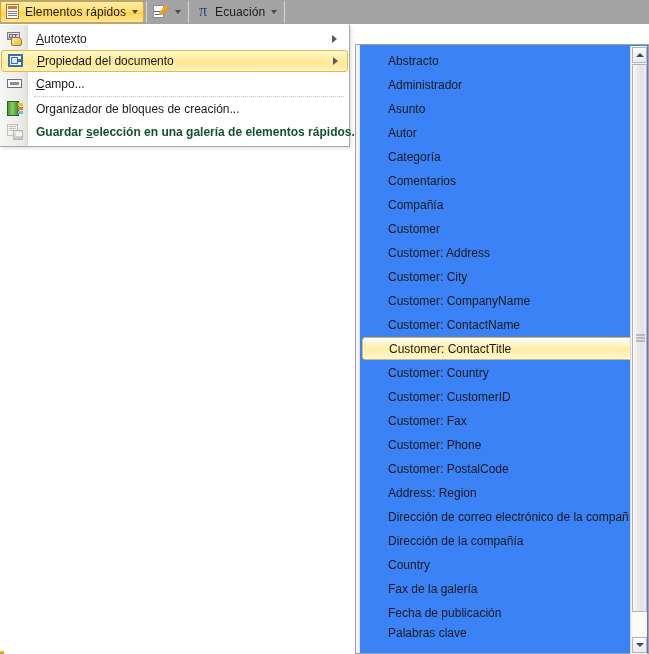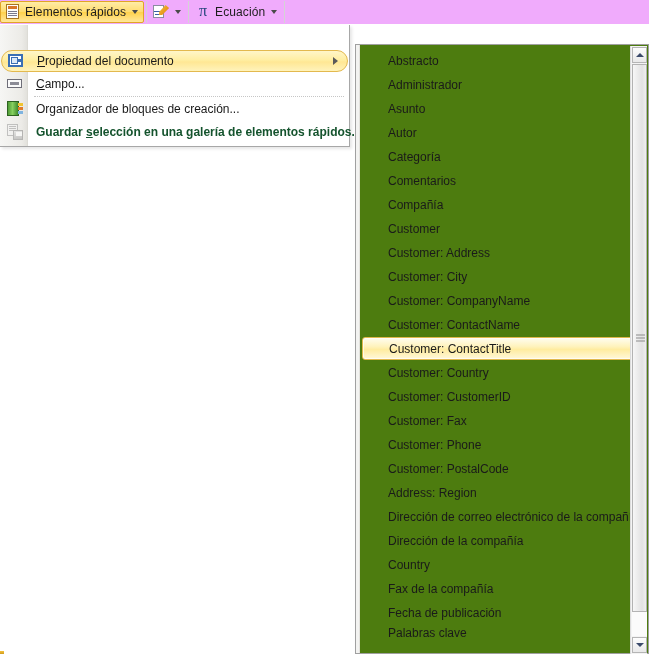--- a/index.html
+++ b/index.html
@@ -17,21 +17,21 @@
     position: relative;
     -webkit-font-smoothing: none;
   }
 
   
   .ribbon {
     position: absolute;
     left: 0; top: 0;
     width: 649px;
     height: 24px;
-    background: #f0abfc;
+    background: #a3a3a3;
     display: flex;
     align-items: center;
   }
   .ribbon-sep {
     width: 1px;
     height: 22px;
     background: #d4d4d4;
     margin: 0 2px;
   }
   .rb-btn {
@@ -169,21 +169,21 @@
     margin-left: 10px;
     font-size: 12px;
     color: #1a1a1a;
     white-space: nowrap;
   }
   .menu-item .mi-text u { text-decoration: underline; }
   .menu-item.disabled .mi-text { color: #14532d; font-weight: bold; }
   .menu-item.selected {
     background: linear-gradient(to bottom, #fff6c9 0%, #ffeea2 45%, #ffe794 55%, #fff3bb 100%);
     border: 1px solid #e3b94e;
-    border-radius: 11px;
+    border-radius: 3px;
     width: 347px;
     left: 1px;
   }
   .mi-arrow {
     position: absolute;
     right: 9px;
     width: 0; height: 0;
     border-top: 4px solid transparent;
     border-bottom: 4px solid transparent;
     border-left: 5px solid #5a5a5a;
@@ -264,21 +264,21 @@
   .g-savesel .flp::after{
     content:""; position:absolute; left:2px; top:1px; width:6px;height:4px;background:#fff;
   }
 
   
   .submenu {
     position: absolute;
     left: 355px; top: 44px;
     width: 294px;
     height: 610px;
-    background: #4d7c0f;
+    background: #3b82f6;
     border: 1px solid #a0a0a0;
     box-sizing: border-box;
     box-shadow: 2px 2px 3px rgba(0,0,0,0.10);
   }
   .submenu-gutter {
     position: absolute;
     left: 0; top: 0; width: 4px; height: 100%;
     background: #f3f3f1;
     border-right: 1px solid #e3e2dd;
     box-sizing: border-box;
@@ -426,20 +426,30 @@
     <span class="rb-label">Ecuación</span>
     <span class="rb-caret"></span>
   </div>
 
   <div class="ribbon-sep"></div>
 </div>
 
 <div class="menu-panel">
   <div class="menu-gutter"></div>
 
+  <div class="menu-item" style="top:3px">
+    <span class="mi-icon">
+      <span class="g-autotext">
+          <span class="pad"></span>
+          <span class="hand"></span>
+        </span>
+    </span>
+    <span class="mi-text"><u>A</u>utotexto</span>
+    <span class="mi-arrow"></span>
+  </div>
 
   <div class="menu-item selected" style="top:25px">
     <span class="mi-icon">
       <span class="g-docprop">
           <span class="fr"></span>
           <span class="inner"></span>
           <span class="ar"></span>
         </span>
     </span>
     <span class="mi-text"><u>P</u>ropiedad del documento</span>
@@ -548,21 +558,21 @@
       <div class="sub-item" style="top: 460px;">
         <span class="si-text">Dirección de correo electrónico de la compañía</span>
       </div>
       <div class="sub-item" style="top: 484px;">
         <span class="si-text">Dirección de la compañía</span>
       </div>
       <div class="sub-item" style="top: 508px;">
         <span class="si-text">Country</span>
       </div>
       <div class="sub-item" style="top: 532px;">
-        <span class="si-text">Fax de la compañía</span>
+        <span class="si-text">Fax de la galería</span>
       </div>
       <div class="sub-item" style="top: 556px;">
         <span class="si-text">Fecha de publicación</span>
       </div>
       <div class="sub-item" style="top: 576px;">
         <span class="si-text">Palabras clave</span>
       </div>
     </div>
 
   <div class="sb">

